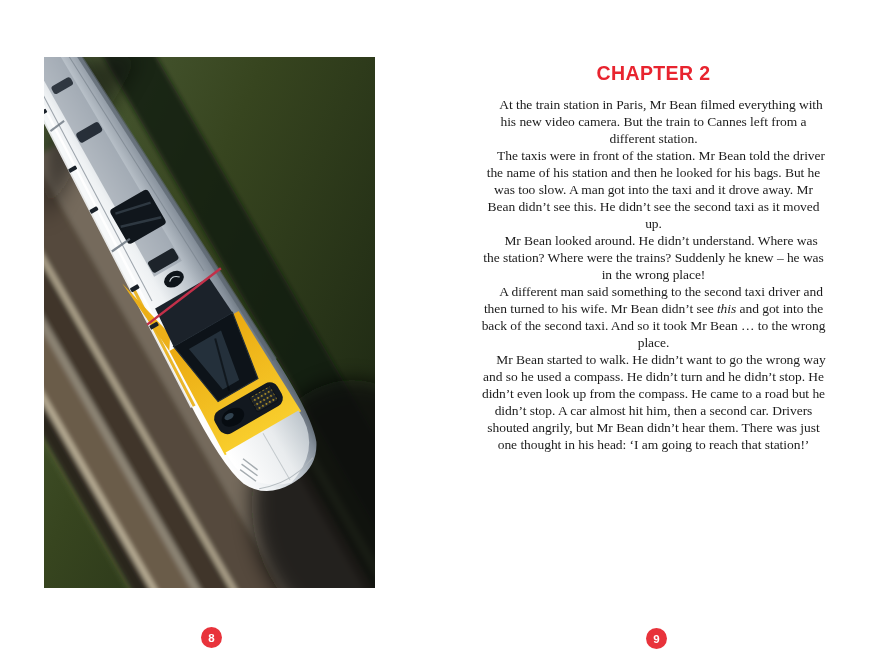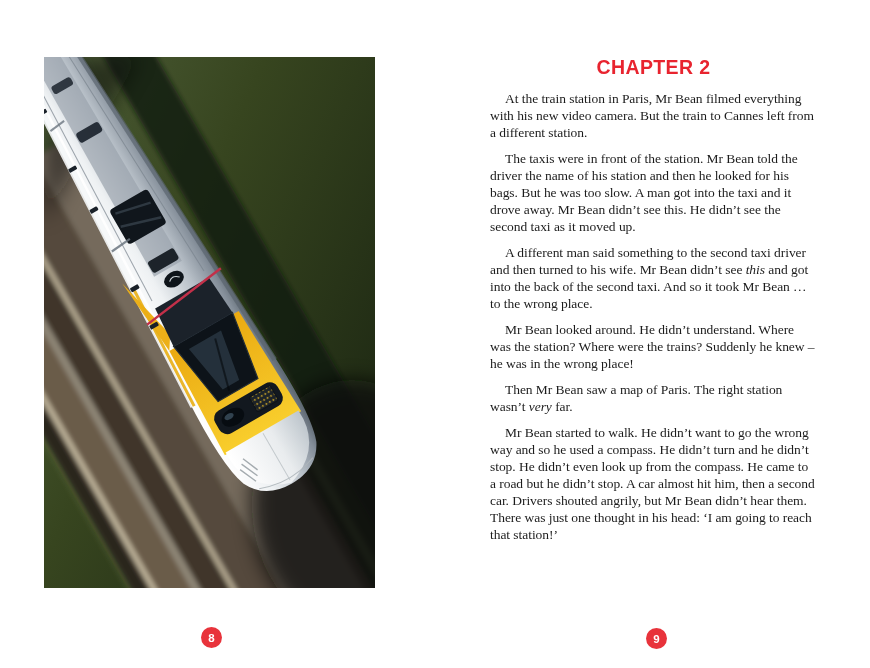--- a/index.html
+++ b/index.html
@@ -7,31 +7,31 @@
     position:relative;width:870px;height:668px;background:#ffffff;overflow:hidden;
     font-family:"Liberation Serif","DejaVu Serif",serif;color:#1c1c1c;
   }
   
   #train-photo{
     position:absolute;left:44px;top:57px;width:331px;height:531px;margin:0;overflow:hidden;
   }
   #train-photo svg{display:block;}
   
   #text-col{
-    position:absolute;left:481px;top:56px;width:345px;
+    position:absolute;left:481px;top:62px;width:345px;
   }
   .chapter-heading,.chapter-title{
     margin:0;text-align:center;color:var(--accent-red,#e8242f);
     font-family:"Liberation Sans","DejaVu Sans",sans-serif;
     font-weight:bold;font-size:19.5px;line-height:22px;letter-spacing:.4px;
   }
   #chapter-body{margin-top:12px;}
   #chapter-body p{
-    margin:9px;text-indent:15px;font-size:13.5px;line-height:17px;
-    text-align:left;letter-spacing:-0.05px;
+    margin:0;text-indent:15px;font-size:13.5px;line-height:17px;
+    text-align:center;letter-spacing:-0.05px;
   }
   
   .pagenum{
     position:absolute;width:21px;height:21px;border-radius:50%;
     background:var(--pagenum-red,#e8333b);color:#ffffff;
     font-family:"Liberation Sans","DejaVu Sans",sans-serif;font-weight:bold;font-size:11.5px;
     display:flex;align-items:center;justify-content:center;user-select:none;
   }
   #pagenum-left{left:201px;top:627px;}
   #pagenum-right{left:646px;top:628px;}
@@ -186,23 +186,22 @@
         <rect x="-165" y="120" width="95" height="440" fill="#b9b2a4"></rect>
       </g>
     </svg>
   </figure>
 
   <div id="text-col">
     <h1 class="chapter-heading">CHAPTER 2</h1>
     <div id="chapter-body">
         <p><span>At the train station in Paris, Mr Bean filmed everything with his new video camera. But the train to Cannes left from a different station.</span></p>
         <p><span>The taxis were in front of the station. Mr Bean told the driver the name of his station and then he looked for his bags. But he was too slow. A man got into the taxi and it drove away. Mr Bean didn’t see this. He didn’t see the second taxi as it moved up.</span></p>
+        <p><span>Mr Bean looked around. He didn’t understand. Where was the station? Where were the trains? Suddenly he knew – he was in the wrong place!</span></p>
         <p><span>A different man said something to the second taxi driver and then turned to his wife. Mr Bean didn’t see </span><i>this</i><span> and got into the back of the second taxi. And so it took Mr Bean … to the wrong place.</span></p>
-        <p><span>Mr Bean looked around. He didn’t understand. Where was the station? Where were the trains? Suddenly he knew – he was in the wrong place!</span></p>
-        <p><span>Then Mr Bean saw a map of Paris. The right station wasn’t </span><i>very</i><span> far.</span></p>
         <p><span>Mr Bean started to walk. He didn’t want to go the wrong way and so he used a compass. He didn’t turn and he didn’t stop. He didn’t even look up from the compass. He came to a road but he didn’t stop. A car almost hit him, then a second car. Drivers shouted angrily, but Mr Bean didn’t hear them. There was just one thought in his head: ‘I am going to reach that station!’</span></p>
       </div>
   </div>
 
   <div class="pagenum" id="pagenum-left">8</div>
   <div class="pagenum" id="pagenum-right">9</div>
 
 </div>
 
 </body></html>

